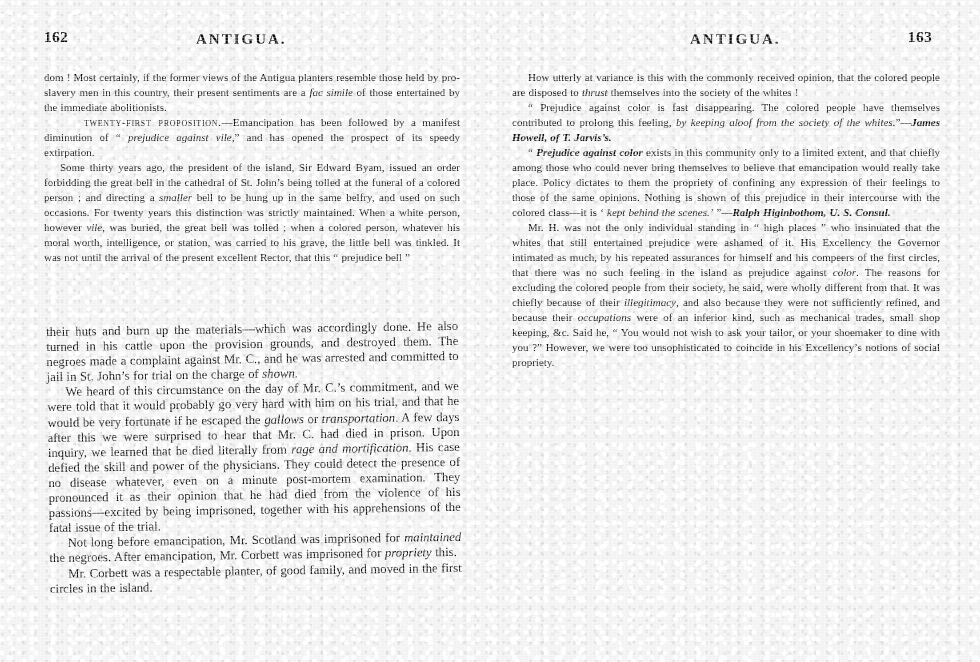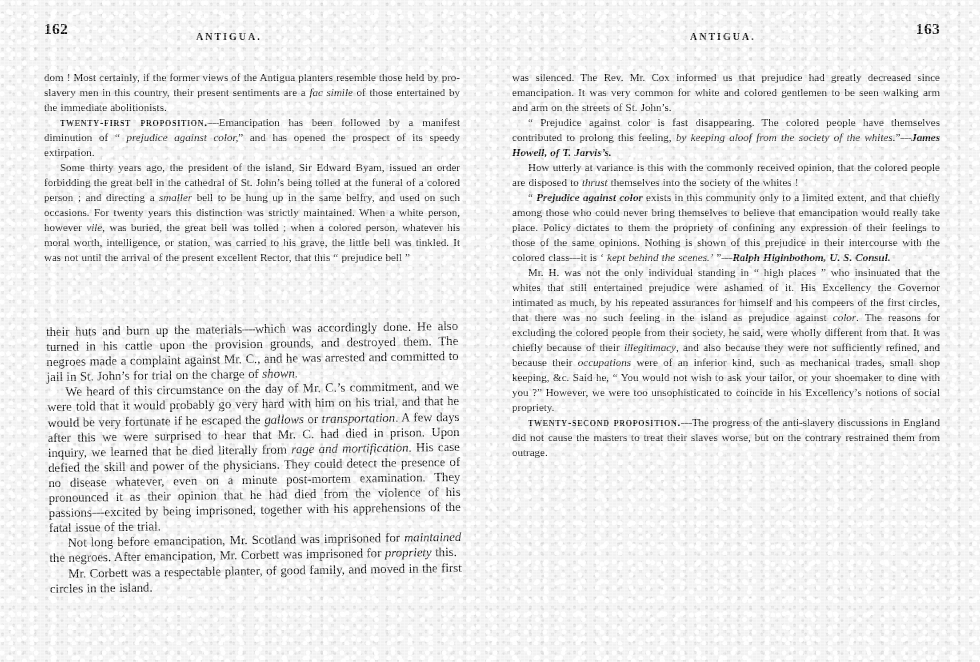--- a/index.html
+++ b/index.html
@@ -46,36 +46,36 @@
   .col {
     position: absolute;
     top: 0;
   }
   #col-left  { left: 44px;  width: 416px; }
   #col-right { left: 512px; width: 428px; }
 
   .running-head-row {
     position: relative;
     height: 34px;
-    margin-top: 20px;
+    margin-top: 28px;
   }
   .folio {
     position: absolute;
     top: 0;
     font-weight: bold;
     font-size: 15.5px;
     letter-spacing: 0.3px;
   }
   .folio-left  { left: 0; }
-  .folio-right { right: 0; }
+  .folio-right { right: 8px; }
 
   .running-head {
     position: absolute;
-    top: 11px;
-    font-size: 10px;
+    top: 3px;
+    font-size: 15px;
     font-weight: bold;
     letter-spacing: 2.0px;
     font-variant: small-caps;
     text-transform: uppercase;
   }
   .rh-left  { left: 152px; }
   .rh-right { left: 178px; }
 
   .body-block {
     font-size: 11px;
@@ -90,21 +90,22 @@
   }
   .body-block p.noindent { text-indent: 0; }
 
   .ital { font-style: italic; }
   .bital { font-style: italic; font-weight: bold; }
 
   .propname {
     font-variant: small-caps;
     text-transform: lowercase;
     letter-spacing: 0.7px;
-    font-weight: bold;
+    font-weight: normal;
+    margin-left: 24px;
   }
   .propname::first-letter { font-size: 1.0em; }
 
   
   #lower-left-block {
     position: absolute;
     left: 46px;
     top: 325px;
     width: 412px;
     transform: rotate(-0.85deg);
@@ -135,41 +136,39 @@
 
   <div class="col" id="col-left">
     <div class="running-head-row">
       <div class="folio folio-left">162</div>
       <div class="running-head rh-left">ANTIGUA.</div>
     </div>
   </div>
 
   <div class="body-block" id="upper-left-block">
       <p class="noindent"><span>dom !   Most certainly, if the former views of the Antigua planters resemble those held by pro-slavery men in this country, their present sentiments are a </span><span class="ital">fac simile</span><span> of those entertained by the immediate abolitionists.</span></p>
-      <p><span class="propname">Twenty-first proposition.</span><span>—Emancipation has been followed by a manifest diminution of “ </span><span class="ital">prejudice against color,</span><span>” and has opened the prospect of its speedy extirpation.</span></p>
+      <p><span class="propname">Twenty-first proposition.</span><span>—Emancipation has been followed by a manifest diminution of “ </span><span class="ital">prejudice against vile,</span><span>” and has opened the prospect of its speedy extirpation.</span></p>
       <p><span>Some thirty years ago, the president of the island, Sir Edward Byam, issued an order forbidding the great bell in the cathedral of St. John’s being tolled at the funeral of a colored person ; and directing a </span><span class="ital">smaller</span><span> bell to be hung up in the same belfry, and used on such occasions.   For twenty years this distinction was strictly maintained.   When a white person, however </span><span class="ital">vile</span><span>, was buried, the great bell was tolled ; when a colored person, whatever his moral worth, intelligence, or station, was carried to his grave, the little bell was tinkled.   It was not until the arrival of the present excellent Rector, that this “ prejudice bell ”</span></p>
     </div>
 
   <div class="body-block" id="lower-left-block">
       <p class="noindent"><span>their huts and burn up the materials—which was accordingly done. He also turned in his cattle upon the provision grounds, and destroyed them.   The negroes made a complaint against Mr. C., and he was arrested and committed to jail in St. John’s for trial on the charge of </span><span class="ital">shown</span><span>.</span></p>
       <p><span>We heard of this circumstance on the day of Mr. C.’s commitment, and we were told that it would probably go very hard with him on his trial, and that he would be very fortunate if he escaped the </span><span class="ital">gallows</span><span> or </span><span class="ital">transportation</span><span>.   A few days after this we were surprised to hear that Mr. C. had died in prison.   Upon inquiry, we learned that he died literally from </span><span class="ital">rage and mortification</span><span>.   His case defied the skill and power of the physicians.   They could detect the presence of no disease whatever, even on a minute post-mortem examination.   They pronounced it as their opinion that he had died from the violence of his passions—excited by being imprisoned, together with his apprehensions of the fatal issue of the trial.</span></p>
       <p><span>Not long before emancipation, Mr. Scotland was imprisoned for </span><span class="ital">maintained</span><span> the negroes.   After emancipation, Mr. Corbett was imprisoned for </span><span class="ital">propriety</span><span> this.</span></p>
       <p><span>Mr. Corbett was a respectable planter, of good family, and moved in the first circles in the island.</span></p>
     </div>
 
   <div class="col" id="col-right">
     <div class="running-head-row">
       <div class="running-head rh-right">ANTIGUA.</div>
       <div class="folio folio-right">163</div>
     </div>
   </div>
 
   <div class="body-block" id="right-block">
-      <p class="noindent"><span>was silenced.   The Rev. Mr. Cox informed us that prejudice had greatly decreased since emancipation.   It was very common for white and colored gentlemen to be seen walking arm and arm on the streets of St. John’s.</span></p>
+      <p><span>How utterly at variance is this  with the commonly received opinion, that the colored people are disposed to </span><span class="ital">thrust</span><span> themselves into the society of the whites !</span></p>
       <p><span>“ Prejudice against color is fast disappearing.   The colored people have themselves contributed to prolong this feeling, </span><span class="ital">by keeping aloof from the society of the whites.</span><span>”—</span><span class="bital">James Howell, of T. Jarvis’s.</span></p>
-      <p><span>How utterly at variance is this  with the commonly received opinion, that the colored people are disposed to </span><span class="ital">thrust</span><span> themselves into the society of the whites !</span></p>
       <p><span>“ </span><span class="bital">Prejudice against color</span><span> exists in this community only to a limited extent, and that chiefly among those who could never bring themselves to believe that emancipation would really take place.   Policy dictates to them the propriety of confining any expression of their feelings to those of the same opinions.   Nothing is shown of this prejudice in their intercourse with the colored class—it is ‘ </span><span class="ital">kept behind the scenes.’</span><span> ”—</span><span class="bital">Ralph Higinbothom, U. S. Consul.</span></p>
       <p><span>Mr. H. was not the only individual standing in “ high places ” who insinuated that the whites that still entertained prejudice were ashamed of it.   His Excellency the Governor intimated as much, by his repeated assurances for himself and his compeers of the first circles, that there was no such feeling in the island as prejudice against </span><span class="ital">color</span><span>.   The reasons for excluding the colored people from their society, he said, were wholly different from that. It was chiefly because of their </span><span class="ital">illegitimacy</span><span>, and also because they were not sufficiently refined, and because their </span><span class="ital">occupations</span><span> were of an inferior kind, such as mechanical trades, small shop keeping, &amp;c.   Said he, “ You would not wish to ask your tailor, or your shoemaker to dine with you ?”   However, we were too unsophisticated to coincide in his Excellency’s notions of social propriety.</span></p>
-      <p><span class="propname">Twenty-second proposition.</span><span>—The progress of the anti-slavery discussions in England did not cause the masters to treat their slaves worse, but on the contrary restrained them from outrage.</span></p>
     </div>
 
   <div id="speckle"></div>
 </div>
 
 </body></html>

